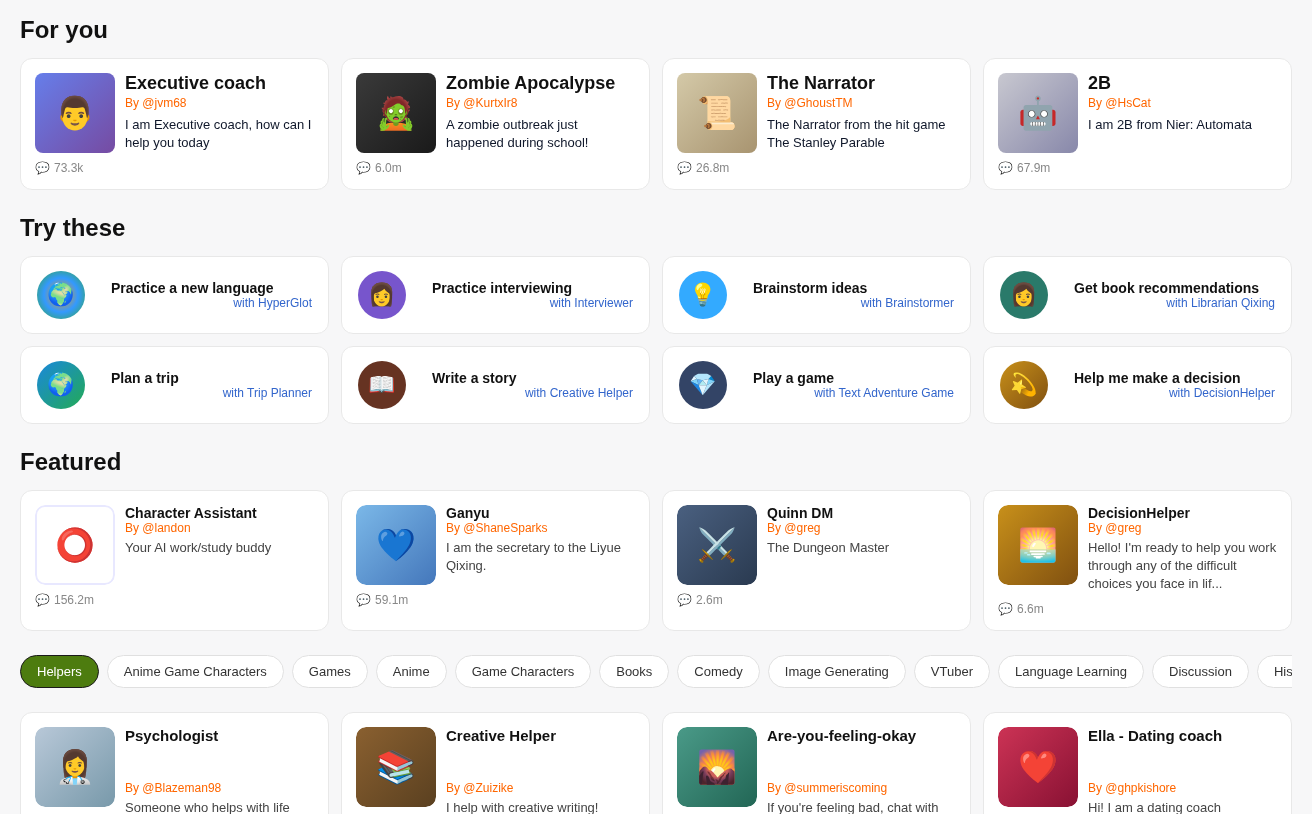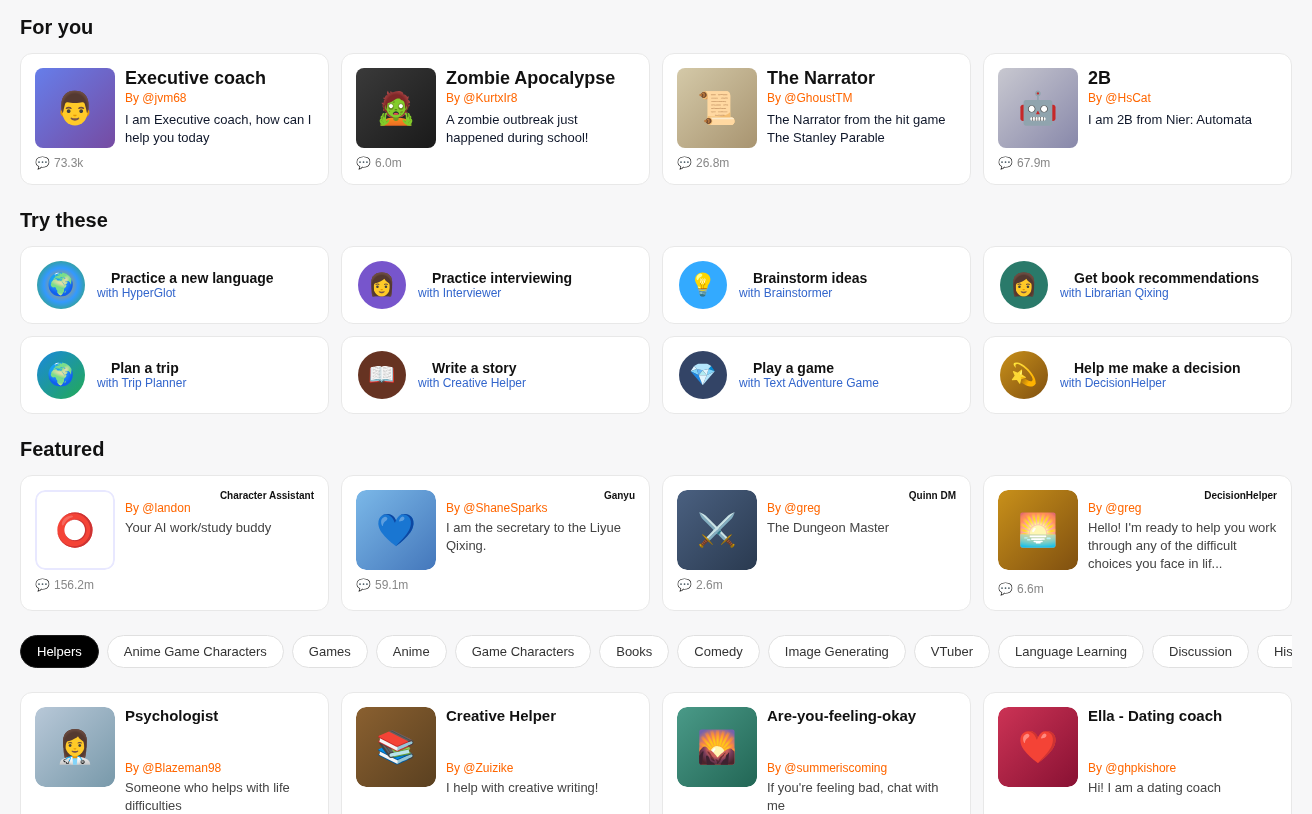--- a/index.html
+++ b/index.html
@@ -7,21 +7,21 @@
       font-family: -apple-system, BlinkMacSystemFont, 'Segoe UI', sans-serif;
       background: #f7f7f8;
       color: #1a1a1a;
       font-size: 14px;
       overflow-x: hidden;
     }
     .page { padding: 16px 20px; max-width: 1312px; }
 
     
     .section-title {
-      font-size: 20px;
+      font-size: 24px;
       font-weight: 700;
       margin-bottom: 14px;
       color: #111;
     }
 
     
     .cards-grid {
       display: grid;
       grid-template-columns: repeat(4, 1fr);
       gap: 12px;
@@ -108,20 +108,21 @@
     .try-text { flex: 1; }
     .try-title {
       font-size: 14px;
       font-weight: 700;
       color: #111;
       padding-left: 14px;
     }
     .try-sub {
       font-size: 12px;
       color: #888;
+      text-align: right;
     }
     .try-sub span { color: #3366cc; }
 
     
     .featured-card {
       background: #fff;
       border-radius: 12px;
       padding: 14px;
       display: flex;
       flex-direction: column;
@@ -136,24 +137,23 @@
     }
     .featured-img {
       width: 80px;
       height: 80px;
       border-radius: 10px;
       flex-shrink: 0;
       overflow: hidden;
     }
     .featured-info { flex: 1; }
     .featured-name {
-      font-size: 10px;
+      font-size: 14px;
       font-weight: 700;
       color: #111;
-      text-align: right;
     }
     .featured-author {
       font-size: 12px;
       color: #ff6600;
       margin-bottom: 4px;
     }
     .featured-desc {
       font-size: 13px;
       color: #444;
       line-height: 1.4;
@@ -180,21 +180,21 @@
       border-radius: 20px;
       border: 1px solid #e0e0e0;
       background: #fff;
       font-size: 13px;
       font-weight: 500;
       cursor: pointer;
       white-space: nowrap;
       color: #333;
     }
     .tab-btn.active {
-      background: #000000;
+      background: #4d7c0f;
       color: #fff;
       border-color: #1a1a1a;
     }
 
     
     .bottom-cards-grid {
       display: grid;
       grid-template-columns: repeat(4, 1fr);
       gap: 12px;
     }

